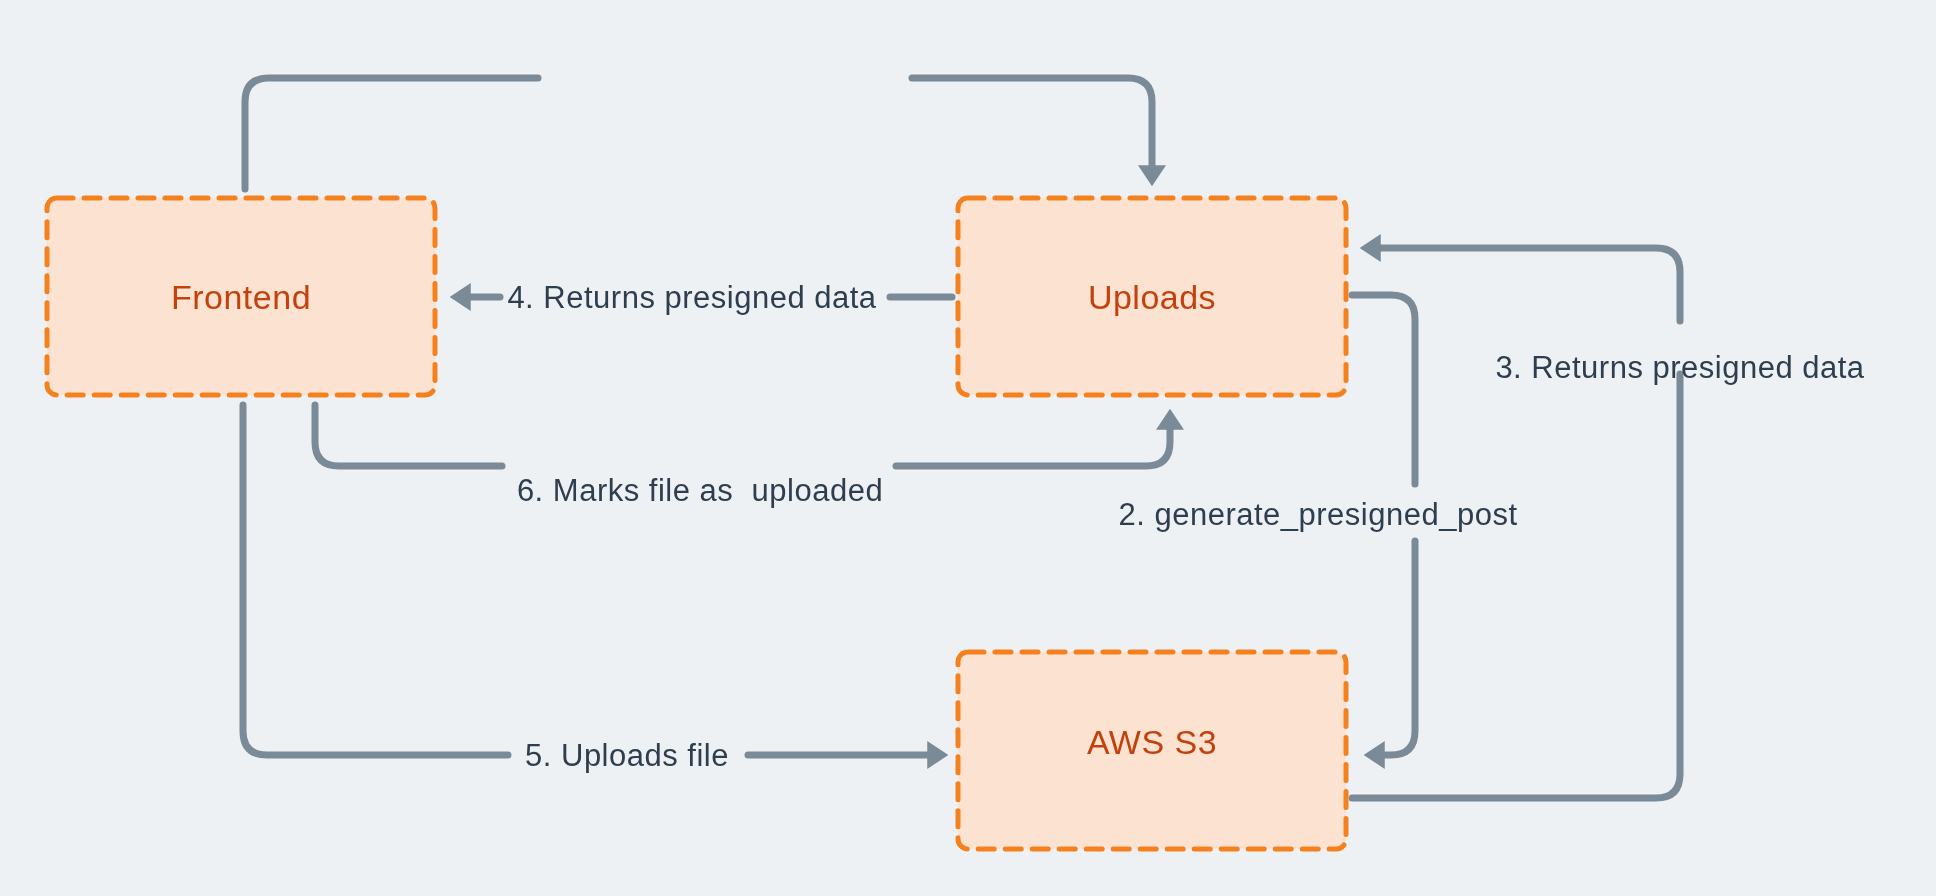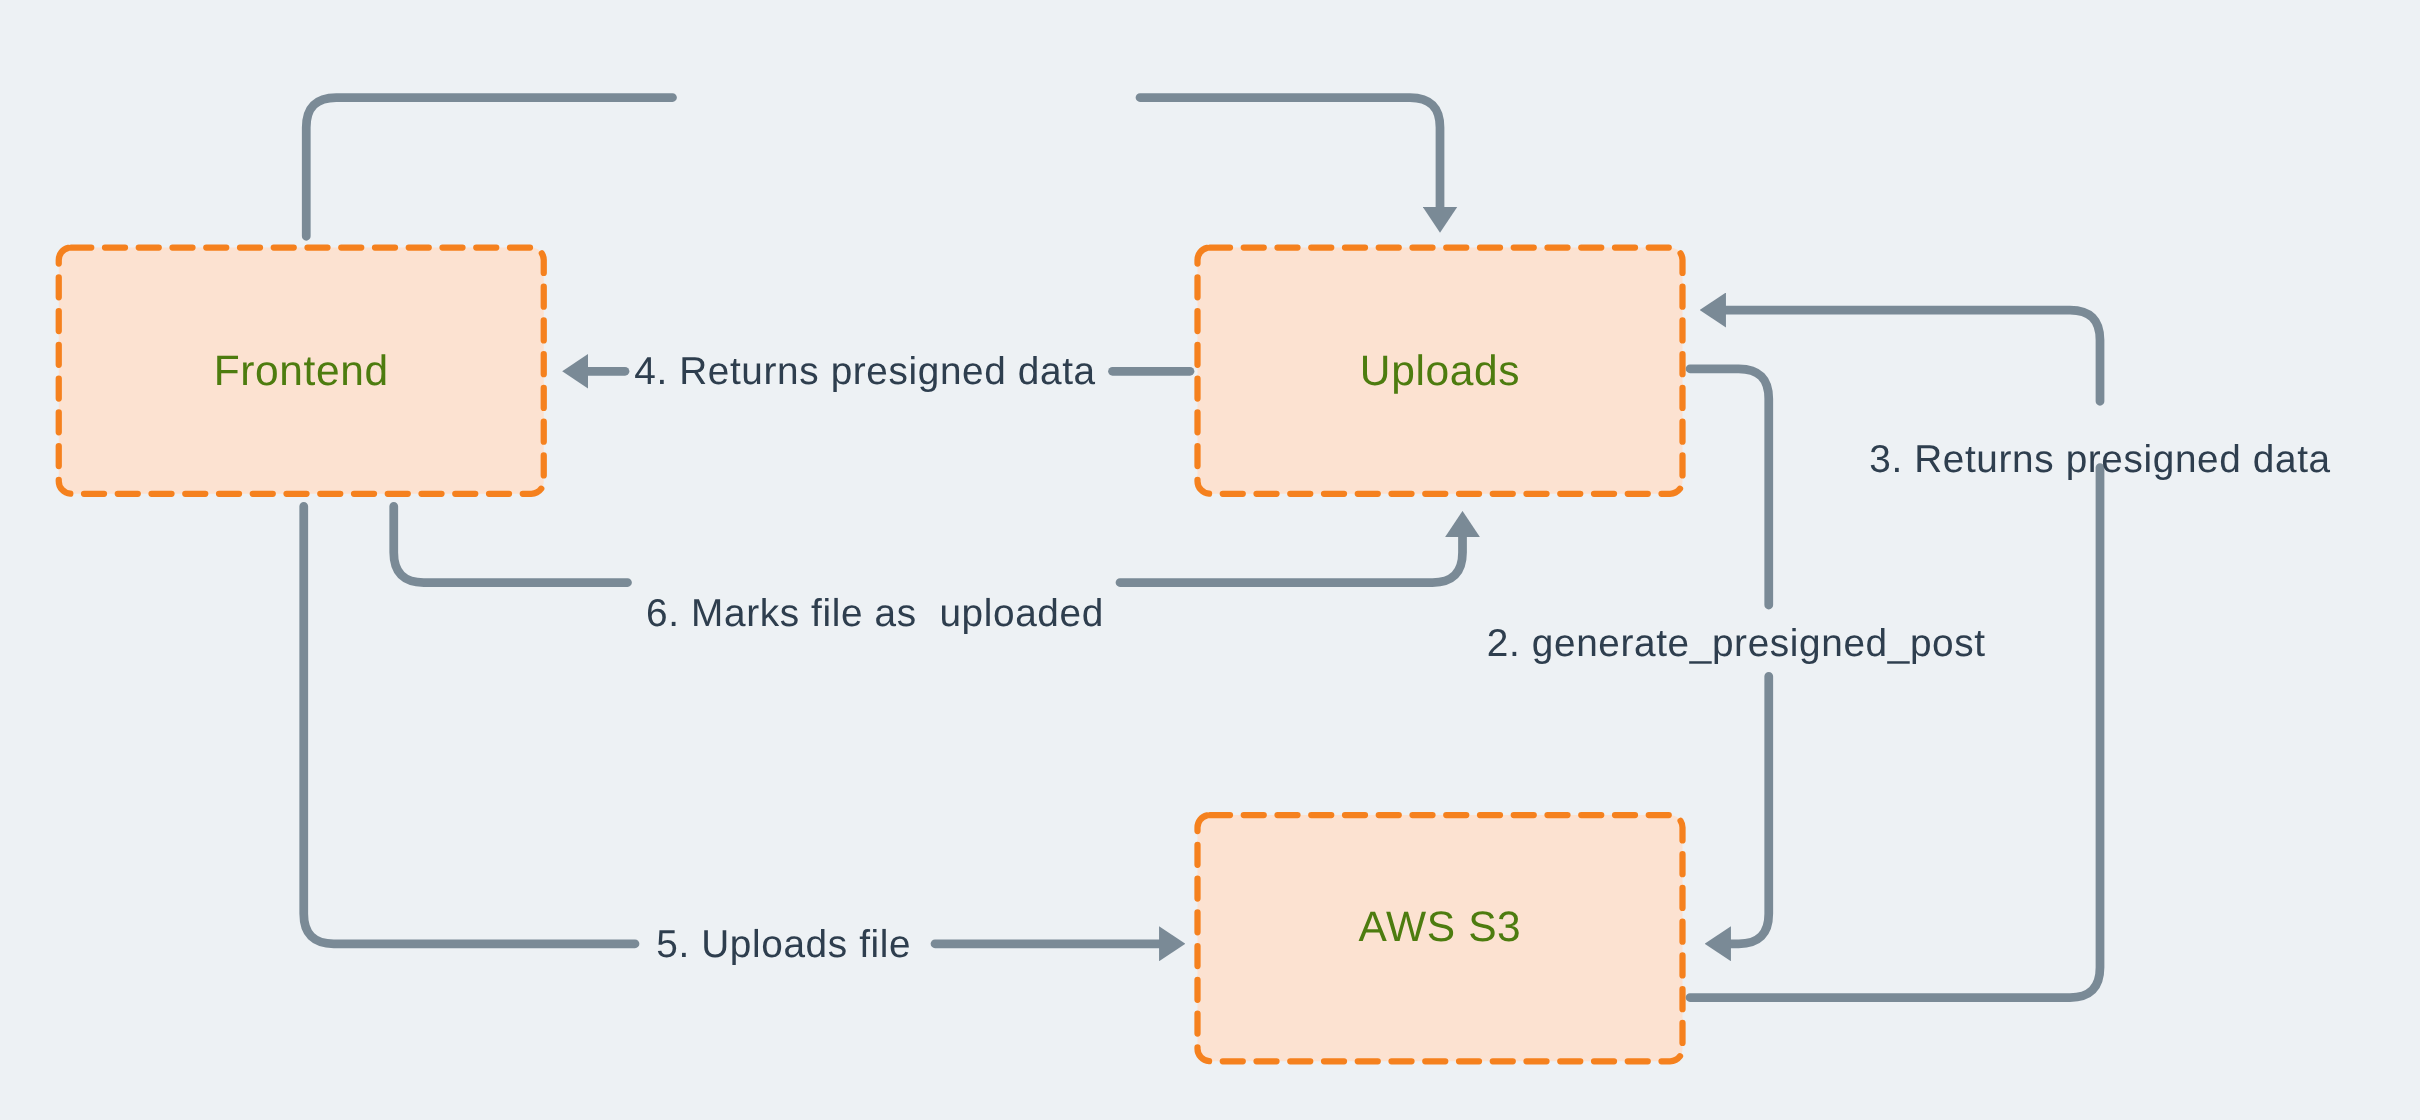--- a/index.html
+++ b/index.html
@@ -27,21 +27,21 @@
     color: #2e3e4e;
     font-size: 31px;
     letter-spacing: 0.5px;
     line-height: 1;
     user-select: none;
   }
   .node-label {
     position: absolute;
     transform: translate(-50%, -50%);
     white-space: pre;
-    color: #4d7c0f;
+    color: #c2410c;
     font-size: 34px;
     letter-spacing: 0.5px;
     line-height: 1;
     user-select: none;
   }
 </style>
 </head>
 <body>
 
 <div class="stage">
@@ -78,19 +78,19 @@
       <rect x="47" y="198" width="388" height="197" rx="10"></rect>
       <rect x="958" y="198" width="388" height="197" rx="10"></rect>
       <rect x="958" y="652" width="388" height="197" rx="10"></rect>
     </g>
   </svg>
 
   <div class="node-label" style="left:241px;  top:297px;">Frontend</div>
   <div class="node-label" style="left:1152px; top:297px;">Uploads</div>
   <div class="node-label" style="left:1152px; top:742px;">AWS S3</div>
 
-  <div class="label" style="left:1389px; top:514px;">2. generate_presigned_post</div>
+  <div class="label" style="left:1318px; top:514px;">2. generate_presigned_post</div>
   <div class="label" style="left:1680px; top:367px;">3. Returns presigned data</div>
   <div class="label" style="left:692px;  top:297px;text-align:center;">4. Returns presigned data</div>
   <div class="label" style="left:627px;  top:755px;">5. Uploads file</div>
   <div class="label" style="left:700px;  top:490px;">6. Marks file as  uploaded</div>
 
 </div>
 
 </body></html>

